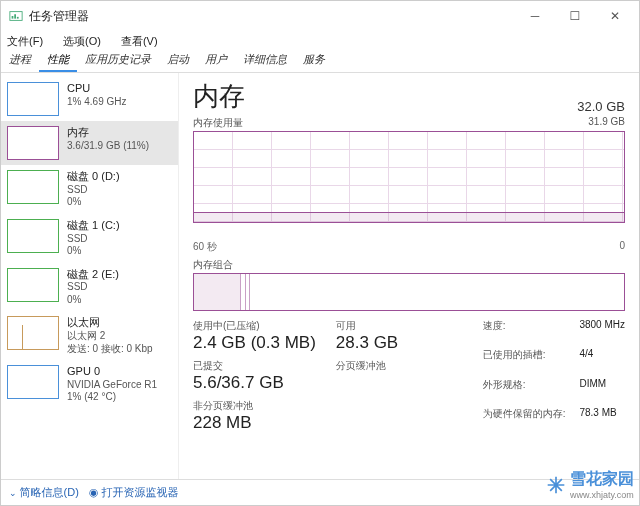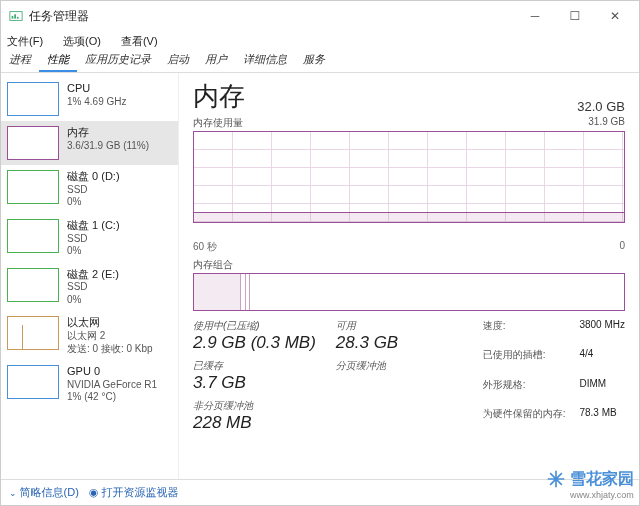--- a/index.html
+++ b/index.html
@@ -37,31 +37,31 @@
 .chart-fill { position: absolute; left: 0; right: 0; bottom: 0; height: 11%; background: rgba(155,79,150,0.12); border-top: 1px solid #9b4f96; }
 .axis-row { display: flex; justify-content: space-between; font-size: 10px; color: #666; margin-top: 17px; }
 .comp-label { font-size: 10px; color: #555; margin-top: 4px; }
 .comp-bar { border: 1px solid #9b4f96; height: 38px; margin-top: 1px; display: flex; }
 .comp-seg { border-right: 1px solid #c9a0c6; }
 .comp-seg.used { width: 11%; background: rgba(155,79,150,0.12); }
 .comp-seg.tiny { width: 1%; }
 .comp-seg.tiny2 { width: 1%; }
 .comp-seg.free { flex: 1; border-right: none; }
 .stats { display: flex; margin-top: 8px; gap: 8px; }
-.stats-left { display: grid; grid-template-columns: auto auto; column-gap: 20px; row-gap: 6px; font-style: italic; }
+.stats-left { display: grid; grid-template-columns: auto auto; column-gap: 20px; row-gap: 6px; }
 .stat-block { display: flex; flex-direction: column; }
 .stat-label { font-size: 10px; color: #555; }
 .stat-value { font-size: 17px; color: #222; font-weight: 400; white-space: nowrap; }
 .stats-right { margin-left: auto; font-size: 10px; color: #555; display: grid; grid-template-columns: auto auto; column-gap: 14px; row-gap: 3px; }
 .stats-right .rv { color: #222; text-align: left; }
 .footer { height: 26px; border-top: 1px solid #ddd; display: flex; align-items: center; padding: 0 8px; font-size: 11px; gap: 10px; }
 .footer-link { color: #2864b4; cursor: pointer; display: flex; align-items: center; gap: 3px; }
 .chev { font-size: 9px; }
 .eth-spike { position: absolute; left: 14px; bottom: 0; width: 1px; height: 24px; background: #c79a5b; }
-.watermark { position: absolute; right: 6px; bottom: 6px; font-size: 16px; font-weight: 700; color: #4a90d9; display: flex; gap: 4px; pointer-events: none; }
+.watermark { position: absolute; right: 6px; bottom: 6px; font-size: 16px; font-weight: 700; color: #4a90d9; display: flex; align-items: center; gap: 4px; pointer-events: none; }
 .watermark-sub { font-size: 9px; color: #888; font-weight: 400; display: block; }
 .snow { width: 20px; height: 20px; }
 </style>
 </head>
 <body>
 
 <div class="window">
 
   <div class="titlebar">
     <svg class="titlebar-icon" viewBox="0 0 16 16">
@@ -184,29 +184,29 @@
         <div class="comp-seg used"></div>
         <div class="comp-seg tiny"></div>
         <div class="comp-seg tiny2"></div>
         <div class="comp-seg free"></div>
       </div>
 
       <div class="stats">
         <div class="stats-left">
           <div class="stat-block">
             <span class="stat-label">使用中(已压缩)</span>
-            <span class="stat-value">2.9 GB (0.3 MB)</span>
+            <span class="stat-value">2.4 GB (0.3 MB)</span>
           </div>
           <div class="stat-block">
             <span class="stat-label">可用</span>
             <span class="stat-value">28.3 GB</span>
           </div>
           <div class="stat-block">
-            <span class="stat-label">已缓存</span>
-            <span class="stat-value">3.7 GB</span>
+            <span class="stat-label">已提交</span>
+            <span class="stat-value">5.6/36.7 GB</span>
           </div>
           <div class="stat-block">
             <span class="stat-label">分页缓冲池</span>
           </div>
           <div class="stat-block">
             <span class="stat-label">非分页缓冲池</span>
             <span class="stat-value">228 MB</span>
           </div>
         </div>
         <div class="stats-right">

